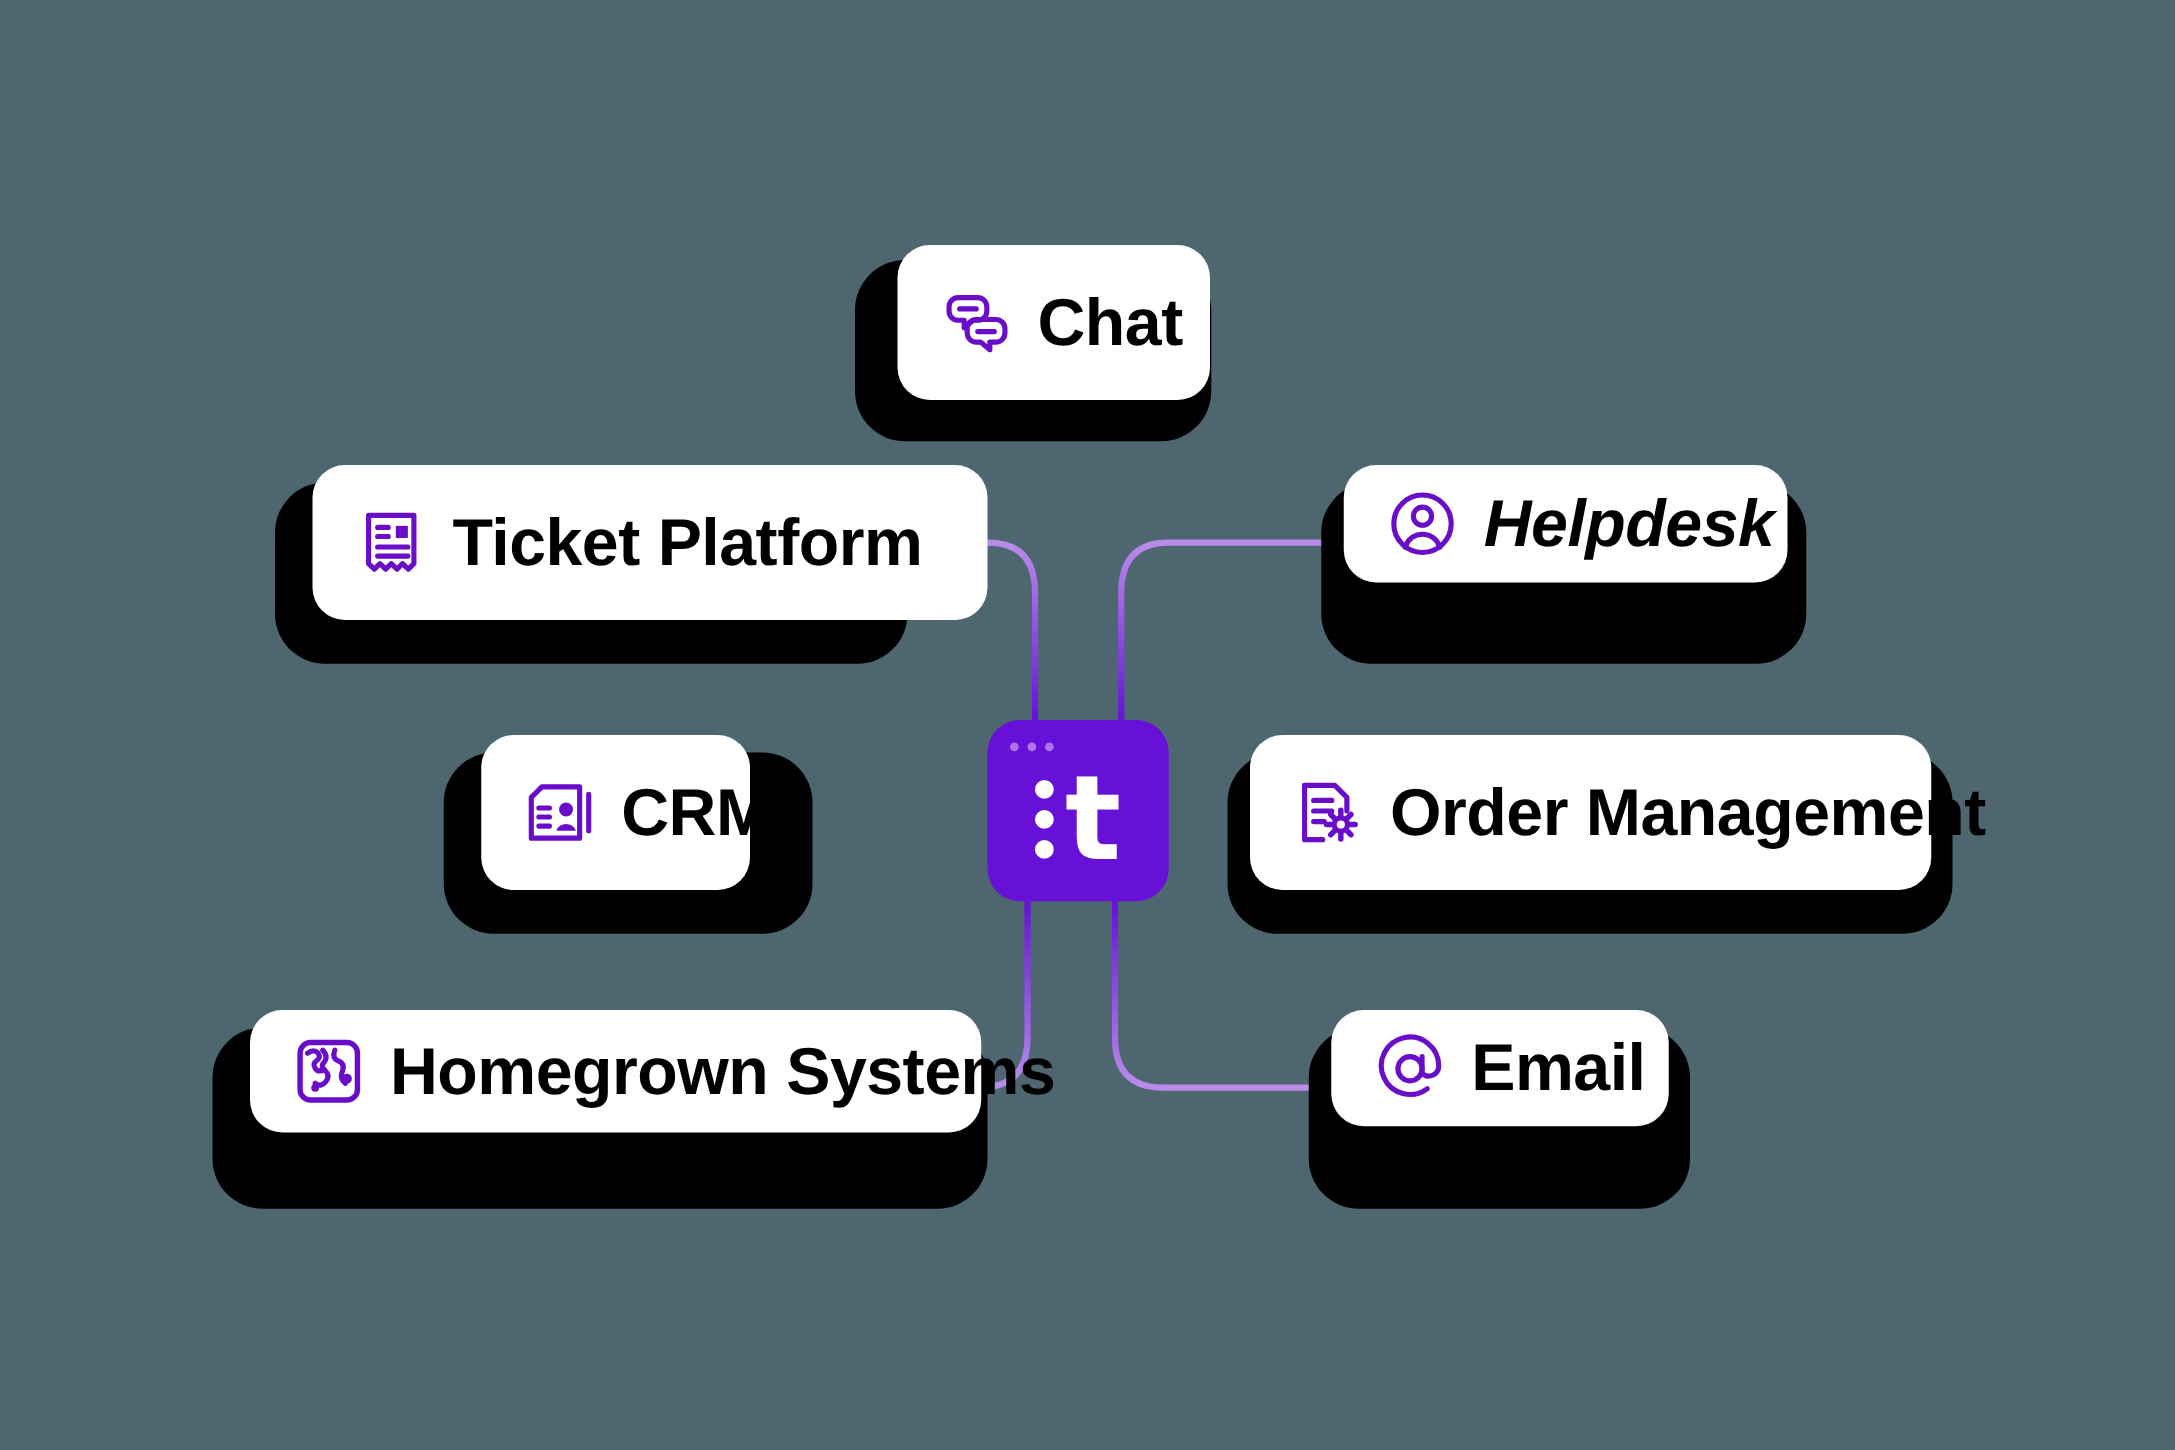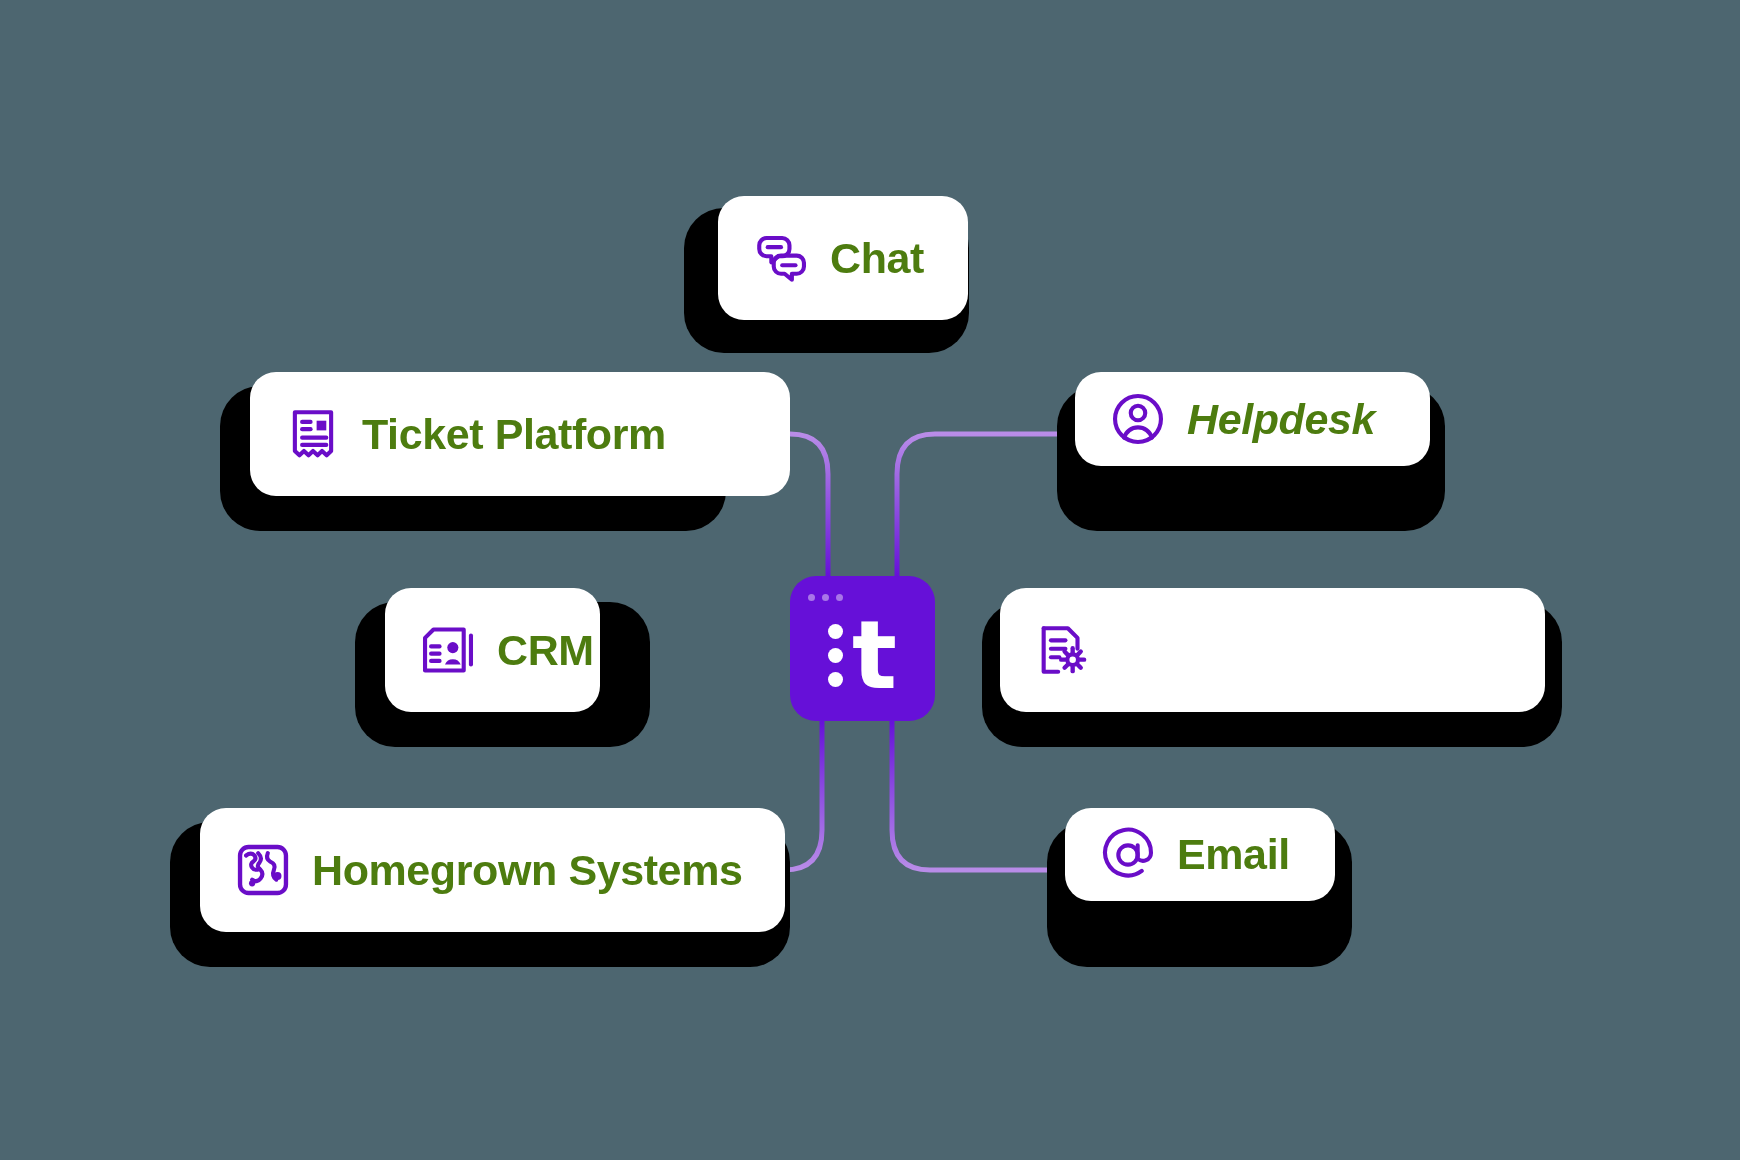--- a/index.html
+++ b/index.html
@@ -50,34 +50,34 @@
     padding: 0 34px;
     height: 100%;
     white-space: nowrap;
   }
   .card .icon {
     flex: 0 0 auto;
     display: block;
     line-height: 0;
   }
   .card .label {
-    color: #4d7c0f;
+    color: #000000;
     font-weight: bold;
-    font-size: 43px;
+    font-size: 53px;
     letter-spacing: -0.4px;
     line-height: 1;
   }
 
   
   #node-chat        { left: 718px; top: 196px;  width: 250px; height: 124px; }
   #node-ticket      { left: 250px; top: 372px;  width: 540px; height: 124px; }
   #node-helpdesk    { left: 1075px;top: 372px;  width: 355px; height: 94px; font-style: italic; }
   #node-crm         { left: 385px; top: 588px;  width: 215px; height: 124px; }
   #node-order       { left: 1000px;top: 588px;  width: 545px; height: 124px; }
-  #node-homegrown   { left: 200px; top: 808px;  width: 585px; height: 124px; }
+  #node-homegrown   { left: 200px; top: 808px;  width: 585px; height: 98px; }
   #node-email       { left: 1065px;top: 808px;  width: 270px; height: 93px; border-radius: 15px; }
 
   
   #node-chat      .shadow { left: -34px; top: 12px;  width: 285px; height: 145px; }
   #node-ticket    .shadow { left: -30px; top: 14px;  width: 506px; height: 145px; }
   #node-helpdesk  .shadow { left: -18px; top: 14px;  width: 388px; height: 145px; }
   #node-crm       .shadow { left: -30px; top: 14px;  width: 295px; height: 145px; }
   #node-order     .shadow { left: -18px; top: 14px;  width: 580px; height: 145px; }
   #node-homegrown .shadow { left: -30px; top: 14px;  width: 620px; height: 145px; }
   #node-email     .shadow { left: -18px; top: 14px;  width: 305px; height: 145px; }
@@ -280,20 +280,21 @@
               <path d="M-9.5 0 h3.5"></path>
                 <path d="M9.5 0 h-3.5"></path>
               <path d="M-6.7 -6.7 l2.5 2.5"></path>
                 <path d="M6.7 6.7 l-2.5 -2.5"></path>
               <path d="M6.7 -6.7 l-2.5 2.5"></path>
                 <path d="M-6.7 6.7 l2.5 -2.5"></path>
             </g>
           </g>
         </svg>
       </span>
+      <span class="label">Order Management</span>
     </div>
   </div>
 
   <div class="node" id="node-homegrown">
     <div class="shadow"></div>
     <div class="card">
       <span class="icon">
         <svg width="58" height="58" viewBox="0 0 48 48" fill="none" stroke="#6a0dc8" stroke-width="3.6" stroke-linejoin="round" stroke-linecap="round">
           <rect x="5" y="5" width="38" height="38" rx="7"></rect>
           <path d="M10 12 q4 -3 7 0 q2 3 -1 5 q-3 2 -1 5 q2 3 6 1" fill="none" stroke-width="3.4"></path>

